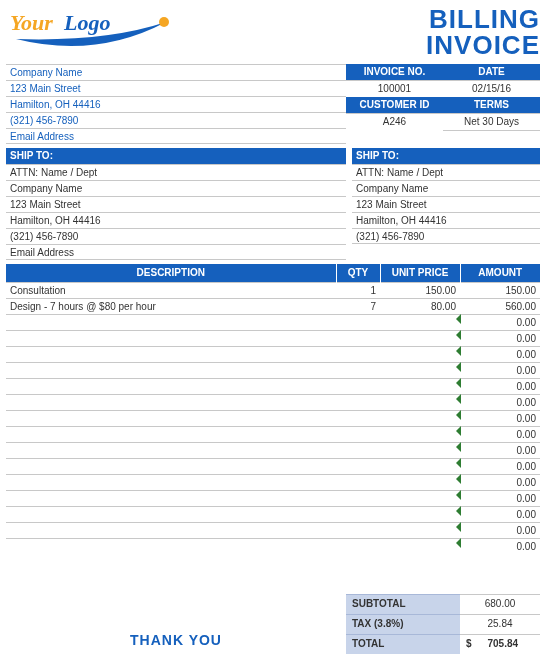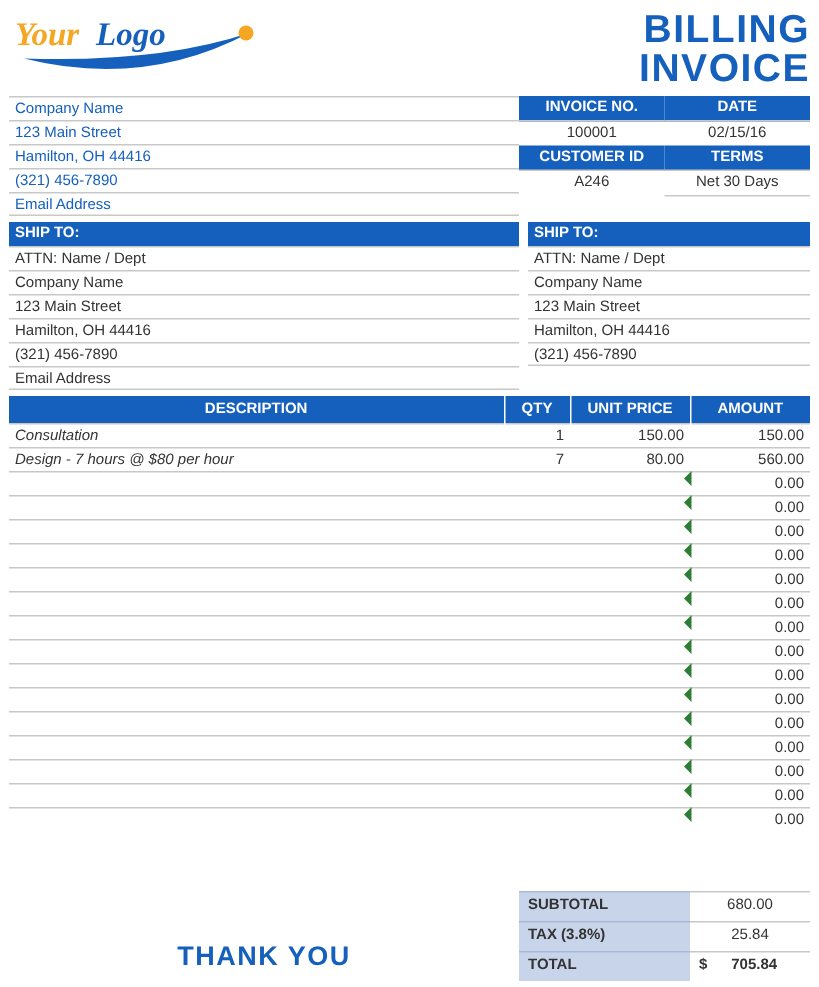--- a/index.html
+++ b/index.html
@@ -18,28 +18,28 @@
   .hdr-blue { background: #1560bd; color: #fff; font-weight: bold; text-align: center; padding: 2px 4px; height: 16px; line-height: 12px; font-size: 10px; }
   .hdr-blue-left { background: #1560bd; color: #fff; font-weight: bold; padding: 2px 4px; height: 16px; line-height: 12px; }
   .val-cell { border-top: 1px solid #c8c8c8; padding: 2px 4px; height: 16px; text-align: center; line-height: 12px; }
   table.invmeta { width: 100%; border-collapse: collapse; }
   table.invmeta td { width: 50%; }
   .spacer4 { height: 4px; }
   table.items { width: 100%; border-collapse: collapse; table-layout: fixed; }
   table.items th { background: #1560bd; color: #fff; font-weight: bold; text-align: center; padding: 2px 4px; height: 18px; font-size: 10px; border-right: 1px solid #fff; }
   table.items th:last-child { border-right: none; }
   table.items td { border-top: 1px solid #c8c8c8; padding: 2px 4px; height: 16px; position: relative; }
-  .col-desc { text-align: left; font-style: italic; }
+  .col-desc { text-align: left; }
   .col-qty { text-align: right; width: 44px; }
   .col-price { text-align: right; width: 80px; }
   .col-amt { text-align: right; width: 80px; }
   .tick { position: absolute; right: -1px; top: -1px; width: 0; height: 0; border-top: 5px solid transparent; border-bottom: 5px solid transparent; border-right: 5px solid #2e7d32; }
   .totals-area { display: flex; margin-top: 0; }
   .thanks { width: 340px; display: flex; align-items: flex-end; justify-content: center; padding-bottom: 6px; }
-  .thanks span { color: #1560bd; font-weight: bold; font-size: 18px; letter-spacing: 1px; }
+  .thanks span { color: #1560bd; font-weight: bold; font-size: 14px; letter-spacing: 1px; }
   .totals { width: 194px; margin-top: 40px; }
   .totrow { display: flex; height: 20px; }
   .totlabel { flex: 1; background: #c8d4ea; font-weight: bold; padding: 3px 6px; font-size: 10px; border-top: 1px solid #a8b8d8; }
   .totval { width: 80px; text-align: center; padding: 3px 6px; border-top: 1px solid #c8c8c8; }
   .totrow.final .totlabel { font-weight: bold; }
   .totrow.final .totval { font-weight: bold; }
   .curr { float: left; }
 </style>
 </head>
 <body>

